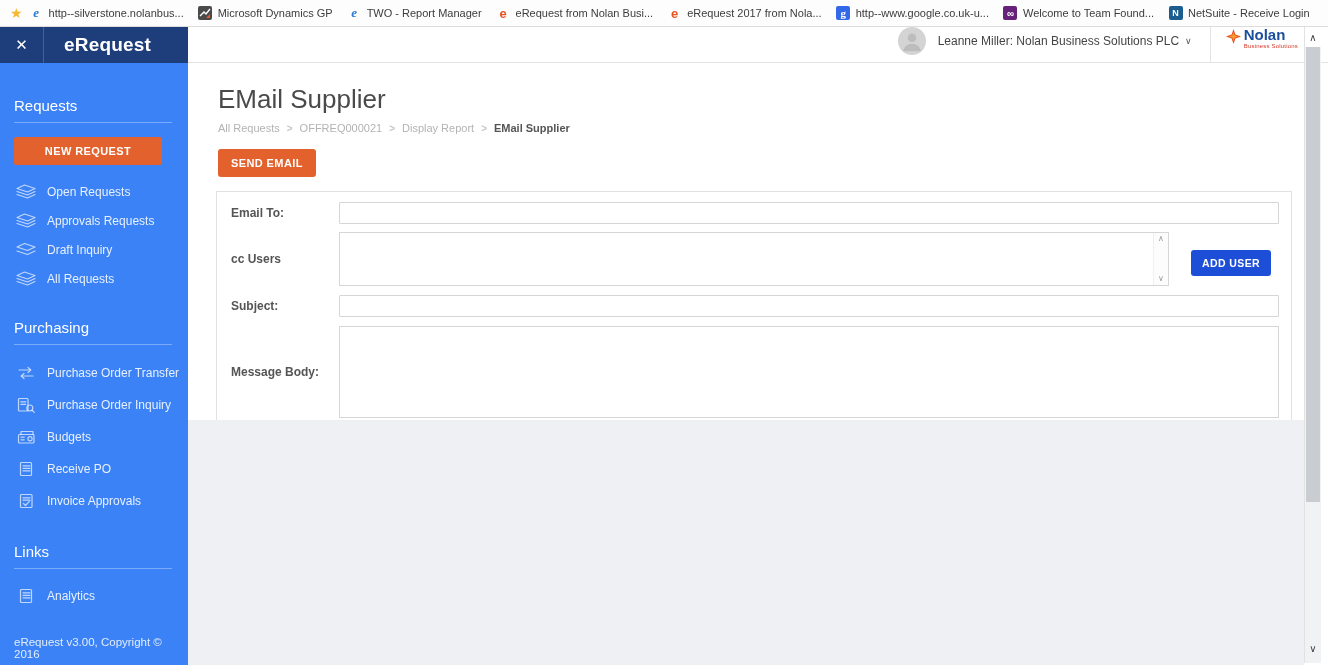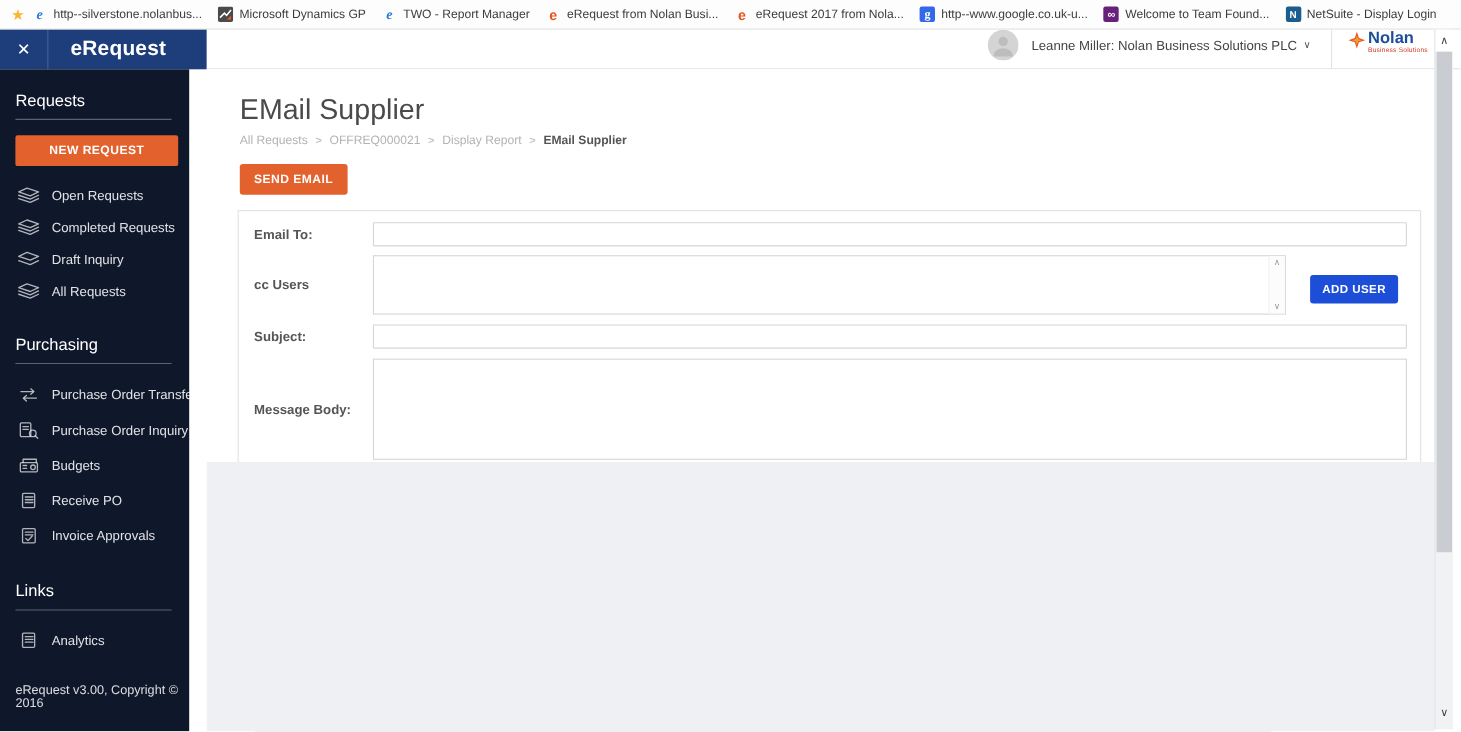--- a/index.html
+++ b/index.html
@@ -37,22 +37,22 @@
   .user-name { font-size:12px; color:#444; }
   .user-caret { font-size:9px; color:#555; margin-left:6px; }
   .header-divider { width:1px; height:36px; background:#e4e4e4; margin:0 14px 0 18px; }
   .brand { display:flex; align-items:flex-start; }
   .brand-mark { margin-right:2px; margin-top:1px; }
   .brand-textcol { display:flex; flex-direction:column; line-height:1; }
   .brand-name { font-size:15px; font-weight:bold; color:#1b4e9b; }
   .brand-tagline { font-size:6px; color:#d33927; margin-top:1px; letter-spacing:.2px; }
 
   
-  .sidebar { position:absolute; top:63px; left:0; width:172px; bottom:0; background:#0f172a;
-    padding:20px 0 0 14px; color:#fff; }
+  .sidebar { position:absolute; top:63px; left:0; width:188px; bottom:0; background:#3b82f6;
+    padding:34px 0 0 14px; color:#fff; }
   .side-section-title { font-size:15px; color:#fff; font-weight:400; }
   .side-divider { border:none; border-top:1px solid rgba(255,255,255,.32); margin:8px 16px 0 0; }
   .new-request-btn { display:block; width:148px; margin:14px 0 0 0; padding:8px 0; background:#e2612c;
     color:#fff; border:none; border-radius:2px; font-size:11px; font-weight:bold; letter-spacing:.4px;
     text-align:center; cursor:pointer; font-family:"Liberation Sans", sans-serif; }
   ul.side-list { list-style:none; margin-top:12px; }
   .side-item { display:flex; align-items:center; height:29px; cursor:pointer; }
   .purchasing .side-item { height:32px; }
   .side-icon { width:24px; margin-right:9px; display:flex; justify-content:center; flex:0 0 auto; }
   .side-icon svg { stroke:rgba(255,255,255,.68); fill:none; stroke-width:1.2; stroke-linejoin:round; stroke-linecap:round; }
@@ -146,21 +146,21 @@
     <div class="bookmark">
       <span class="fav">
           <span class="fav-sq fav-vs">∞</span>
         </span>
       <span class="bm-label">Welcome to Team Found...</span>
     </div>
     <div class="bookmark">
       <span class="fav">
           <span class="fav-sq fav-ns">N</span>
         </span>
-      <span class="bm-label">NetSuite - Display Login</span>
+      <span class="bm-label">NetSuite - Receive Login</span>
     </div>
   </div>
 
   <div class="app-header">
     <div class="header-left">
       <span class="close-btn">✕</span>
       <span class="app-logo">eRequest</span>
       <span class="logo-hat" style="position:absolute; left:66px; top:34px;">
         <svg width="14" height="7" viewBox="0 0 14 7">
             <path d="M1 6 L5.5 1 L13 4.5" stroke="#fff" stroke-width="1.8" fill="none" stroke-linecap="round"></path>
@@ -212,21 +212,21 @@
         <span class="side-label">Open Requests</span>
       </li>
       <li class="side-item">
         <span class="side-icon">
           <svg width="22" height="17" viewBox="0 0 22 17">
               <path d="M2 5.5 L9.5 2 L20 5.5 L12.5 9 Z"></path>
               <path d="M2 8.5 L12.5 12 L20 8.5"></path>
               <path d="M2 11.5 L12.5 15 L20 11.5"></path>
             </svg>
         </span>
-        <span class="side-label">Completed Requests</span>
+        <span class="side-label">Approvals Requests</span>
       </li>
       <li class="side-item">
         <span class="side-icon">
           <svg width="22" height="17" viewBox="0 0 22 17">
               <path d="M2 6 L9.5 2.5 L20 6 L12.5 9.5 Z"></path>
               <path d="M2 10 L12.5 13.5 L20 10"></path>
             </svg>
         </span>
         <span class="side-label">Draft Inquiry</span>
       </li>

